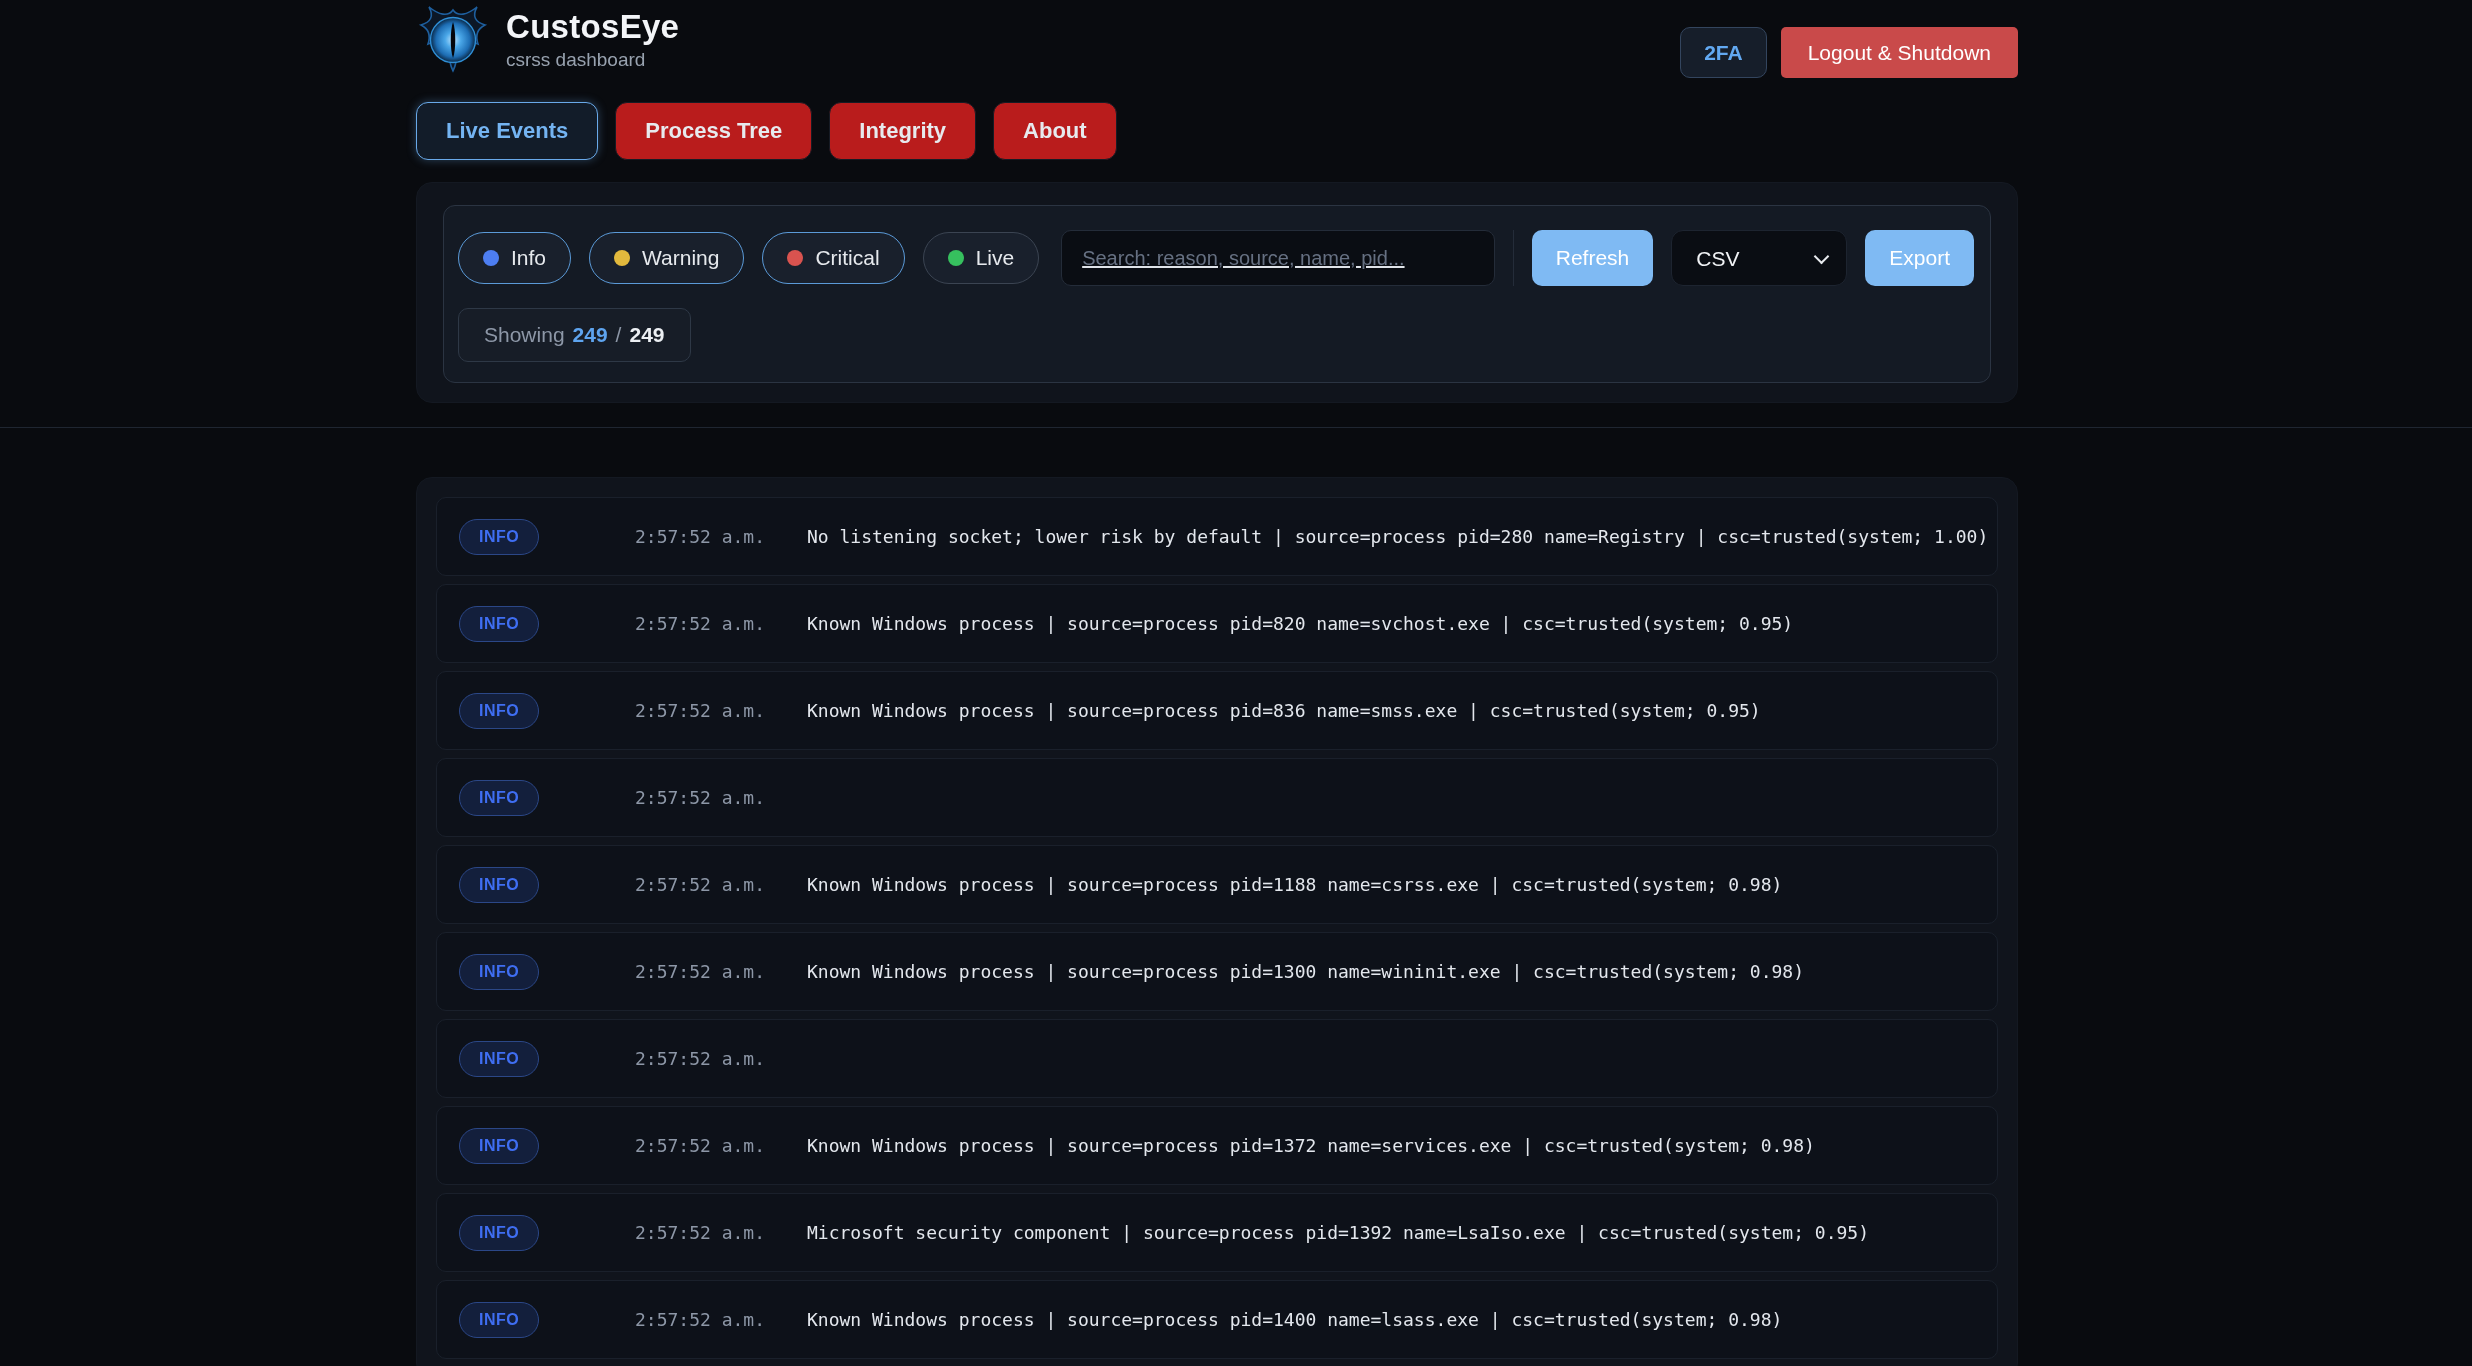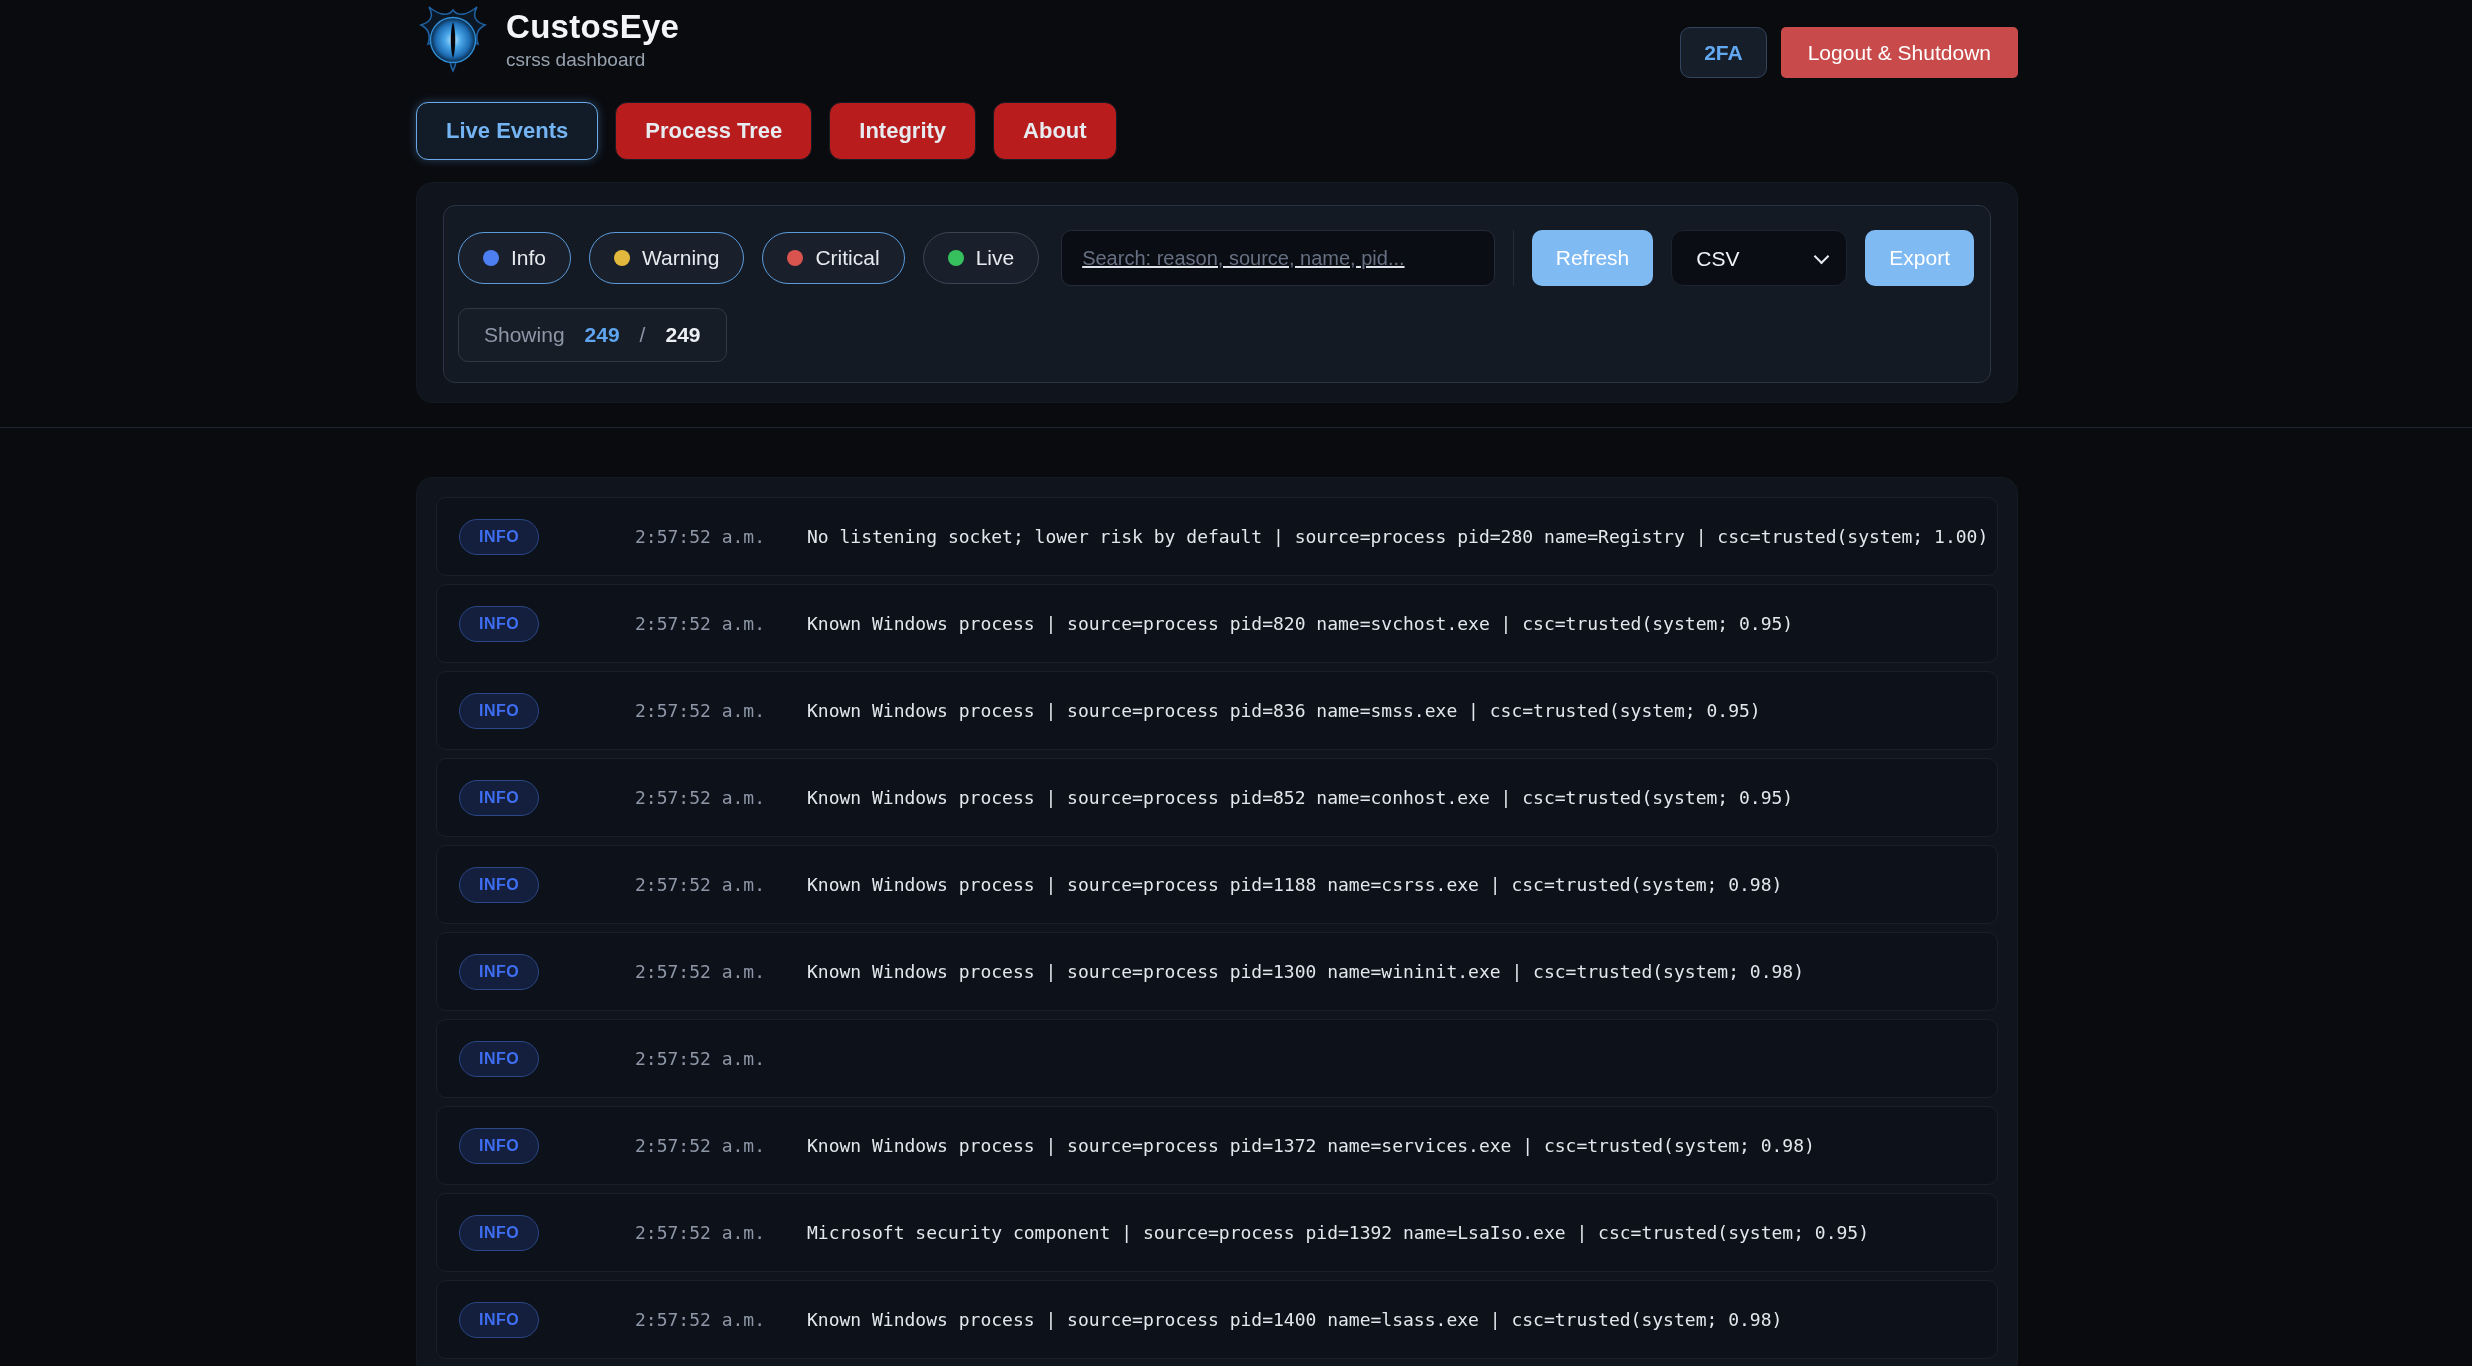--- a/index.html
+++ b/index.html
@@ -78,21 +78,21 @@
     height:56px; width:176px; background:#0a0d13; border:1px solid #1d2430;
     border-radius:12px; color:#f0f2f5; font-size:21px; padding:0 48px 0 24px;
     appearance:none; -webkit-appearance:none; font-family:inherit; cursor:pointer; outline:none;
   }
   .chev {
     position:absolute; right:20px; top:21px; width:11px; height:11px;
     border-right:2.5px solid #e8ebef; border-bottom:2.5px solid #e8ebef;
     transform:rotate(45deg); pointer-events:none;
   }
   .showing {
-    margin-top:22px; display:inline-flex; align-items:center; gap:20px;
+    margin-top:22px; display:inline-flex; align-items:center; gap:8px;
     height:54px; padding:0 25px; border-radius:10px;
     background:#171d27; border:1px solid #2e3846; font-size:21px;
   }
   .showing .lbl { color:#8d97a7; }
   .showing .shown { color:#5ea4ef; font-weight:700; }
   .showing .total { color:#eceff3; font-weight:700; }
 
   
   .page-divider { margin-top:24px; width:2472px; height:1px; background:#1f2631; }
 
@@ -212,21 +212,20 @@
 
   <div class="event-row">
     <span class="level-badge">INFO</span>
     <span class="ev-time">2:57:52 a.m.</span>
     <span class="ev-msg">Known Windows process | source=process pid=836 name=smss.exe | csc=trusted(system; 0.95)</span>
   </div>
 
   <div class="event-row">
     <span class="level-badge">INFO</span>
     <span class="ev-time">2:57:52 a.m.</span>
-    <span class="ev-msg">Known Windows process | source=process pid=852 name=conhost.exe | csc=trusted(system; 0.95)</span>
   </div>
 
   <div class="event-row">
     <span class="level-badge">INFO</span>
     <span class="ev-time">2:57:52 a.m.</span>
     <span class="ev-msg">Known Windows process | source=process pid=1188 name=csrss.exe | csc=trusted(system; 0.98)</span>
   </div>
 
   <div class="event-row">
     <span class="level-badge">INFO</span>

